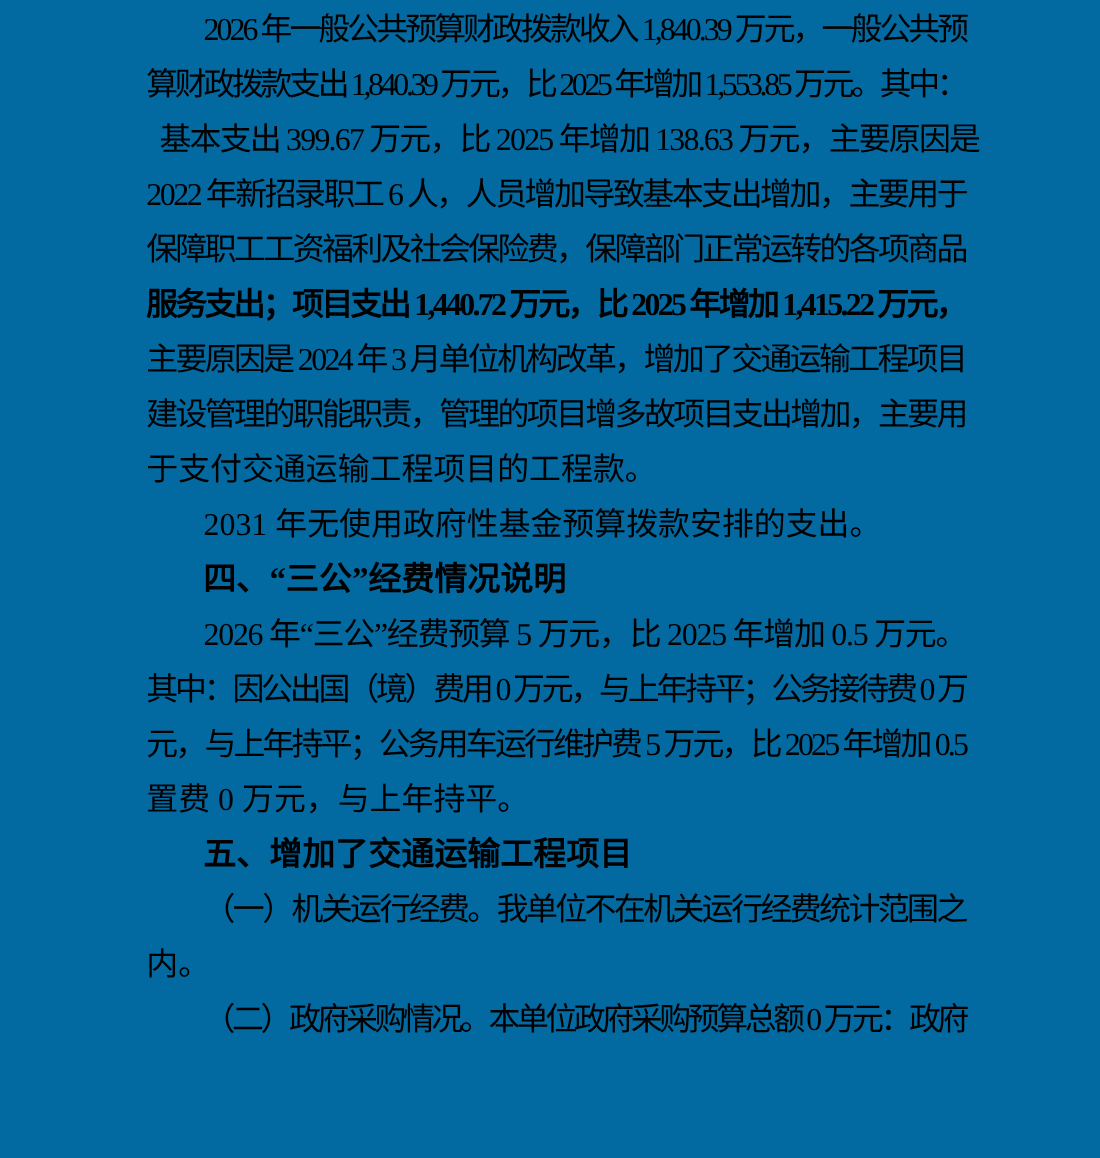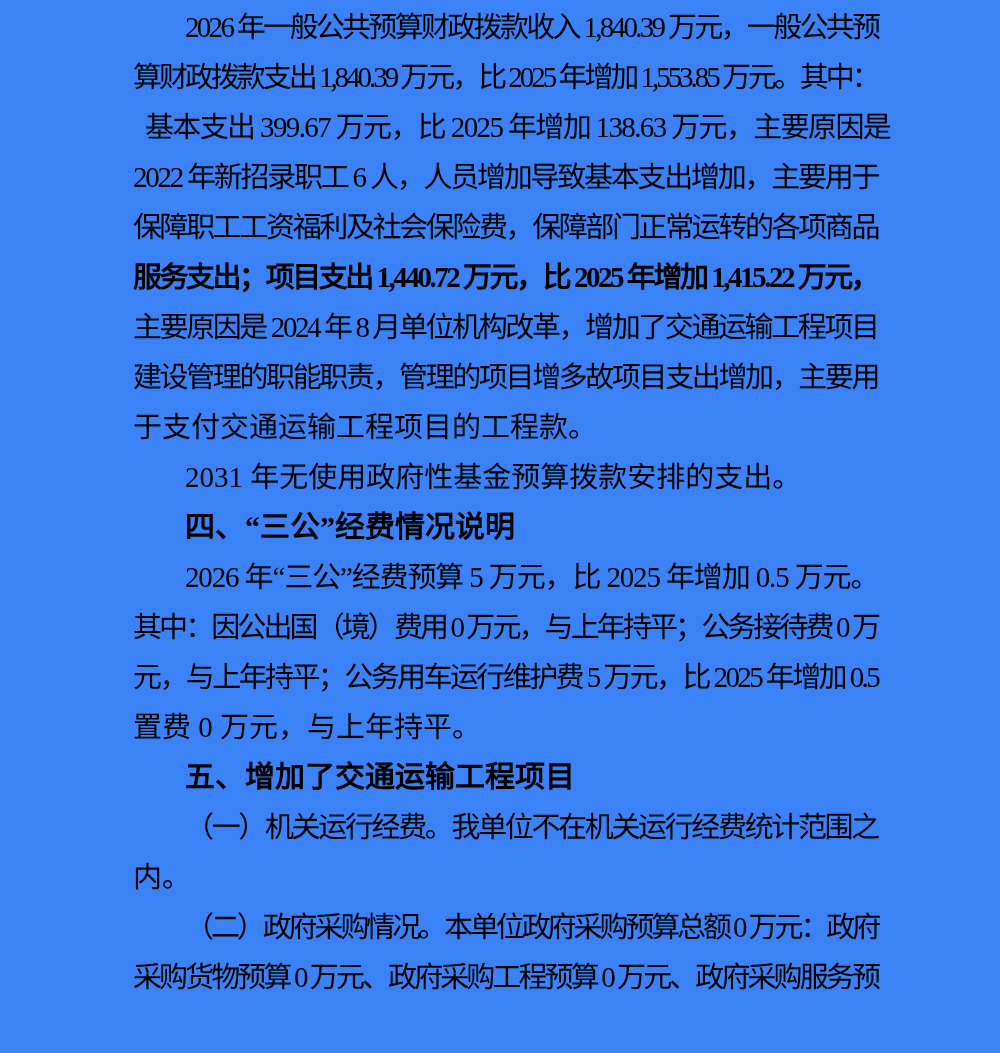--- a/index.html
+++ b/index.html
@@ -13,21 +13,21 @@
     overflow: hidden;
     position: relative;
     font-family: "Liberation Serif", "DejaVu Serif", serif;
     color: #000000;
   }
   .page {
     position: absolute;
     left: 0; top: 0;
     width: 1000px;
     height: 1053px;
-    background: #3b82f6;
+    background: #0369a1;
     overflow: hidden;
   }
   .textblock {
     position: absolute;
     left: 133px;
     top: 2px;
     width: 745px;
   }
   .line {
     height: 50px;
@@ -52,28 +52,27 @@
 <body>
 
 <div class="page">
   <div class="textblock" id="textblock">
       <div class="line indent fill" style="letter-spacing: -2.69px;">2026 年一般公共预算财政拨款收入 1,840.39 万元，一般公共预</div>
       <div class="line fill" style="letter-spacing: -3.04px;">算财政拨款支出 1,840.39 万元，比 2025 年增加 1,553.85 万元。其中：</div>
       <div class="line fill" style="letter-spacing: -1.63px; margin-left: 12px;">基本支出 399.67 万元，比 2025 年增加 138.63 万元，主要原因是</div>
       <div class="line fill" style="letter-spacing: -2.24px;">2022 年新招录职工 6 人，人员增加导致基本支出增加，主要用于</div>
       <div class="line fill" style="letter-spacing: -2.39px;">保障职工工资福利及社会保险费，保障部门正常运转的各项商品</div>
       <div class="line fill" style="letter-spacing: -2.47px; font-weight: bold;">服务支出；项目支出 1,440.72 万元，比 2025 年增加 1,415.22 万元，</div>
-      <div class="line fill" style="letter-spacing: -2.41px;">主要原因是 2024 年 8 月单位机构改革，增加了交通运输工程项目</div>
+      <div class="line fill" style="letter-spacing: -2.41px;">主要原因是 2024 年 3 月单位机构改革，增加了交通运输工程项目</div>
       <div class="line fill" style="letter-spacing: -2.39px;">建设管理的职能职责，管理的项目增多故项目支出增加，主要用</div>
       <div class="line">于支付交通运输工程项目的工程款。</div>
       <div class="line indent">2031 年无使用政府性基金预算拨款安排的支出。</div>
       <div class="line heading indent">四、“三公”经费情况说明</div>
       <div class="line indent fill" style="letter-spacing: -1.13px;">2026 年“三公”经费预算 5 万元，比 2025 年增加 0.5 万元。</div>
       <div class="line fill" style="letter-spacing: -2.91px;">其中：因公出国（境）费用 0 万元，与上年持平；公务接待费 0 万</div>
       <div class="line fill" style="letter-spacing: -2.59px;">元，与上年持平；公务用车运行维护费 5 万元，比 2025 年增加 0.5</div>
       <div class="line">置费 0 万元，与上年持平。</div>
       <div class="line heading indent">五、增加了交通运输工程项目</div>
       <div class="line indent fill" style="letter-spacing: -2.35px;">（一）机关运行经费。我单位不在机关运行经费统计范围之</div>
       <div class="line">内。</div>
       <div class="line indent fill" style="letter-spacing: -3.1px;">（二）政府采购情况。本单位政府采购预算总额 0 万元：政府</div>
-      <div class="line fill" style="letter-spacing: -2.91px;">采购货物预算 0 万元、政府采购工程预算 0 万元、政府采购服务预</div>
     </div>
 </div>
 
 </body></html>

